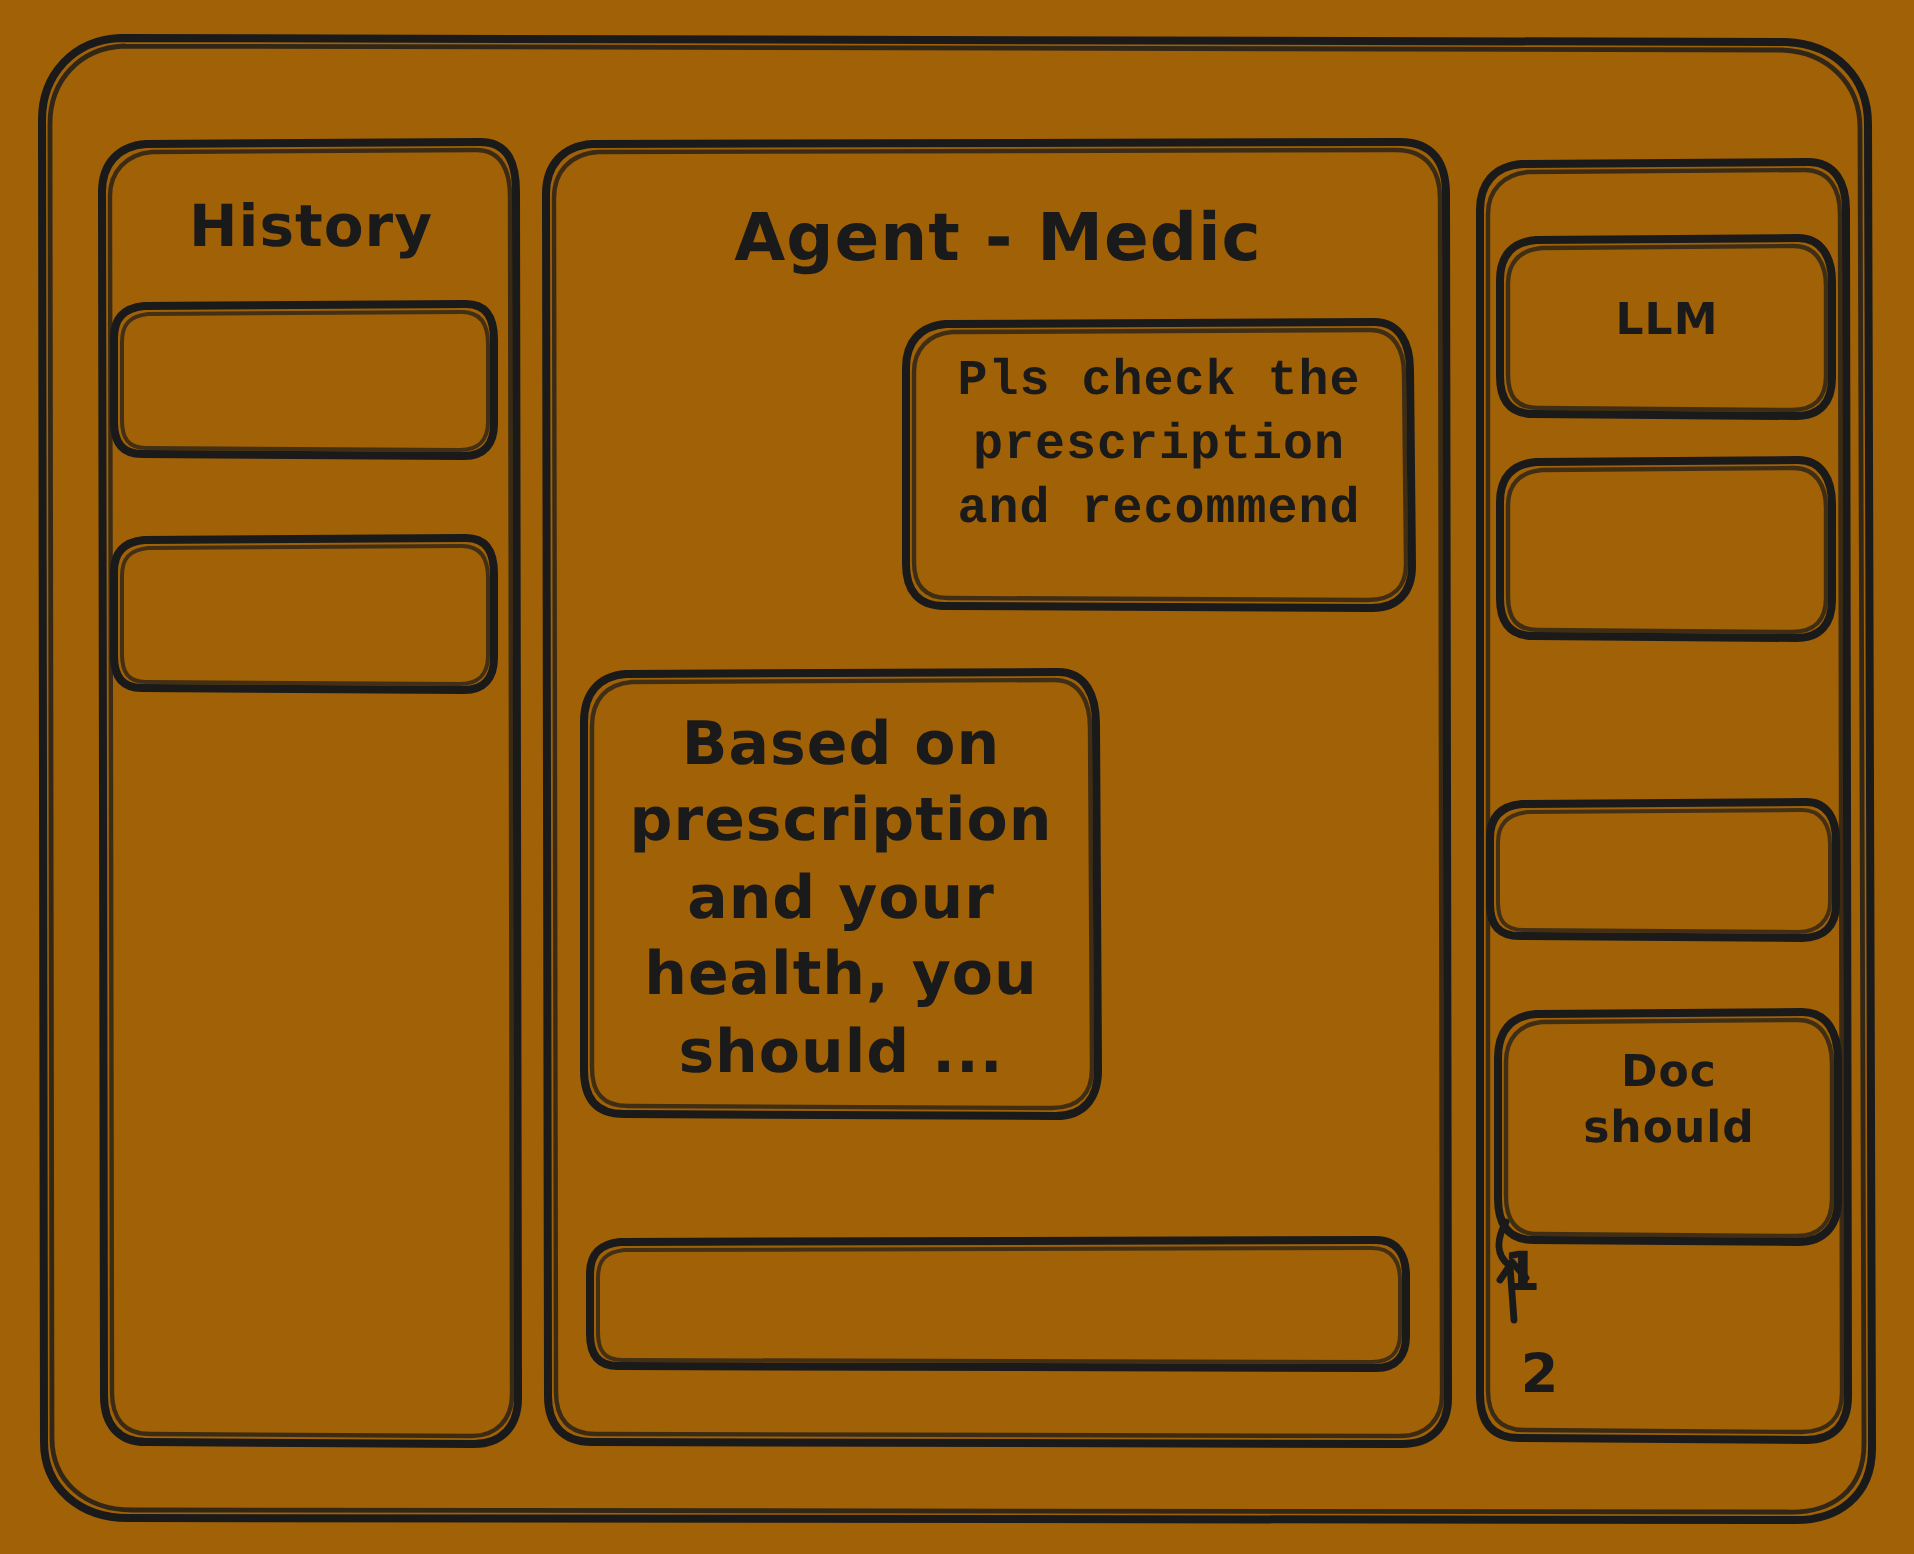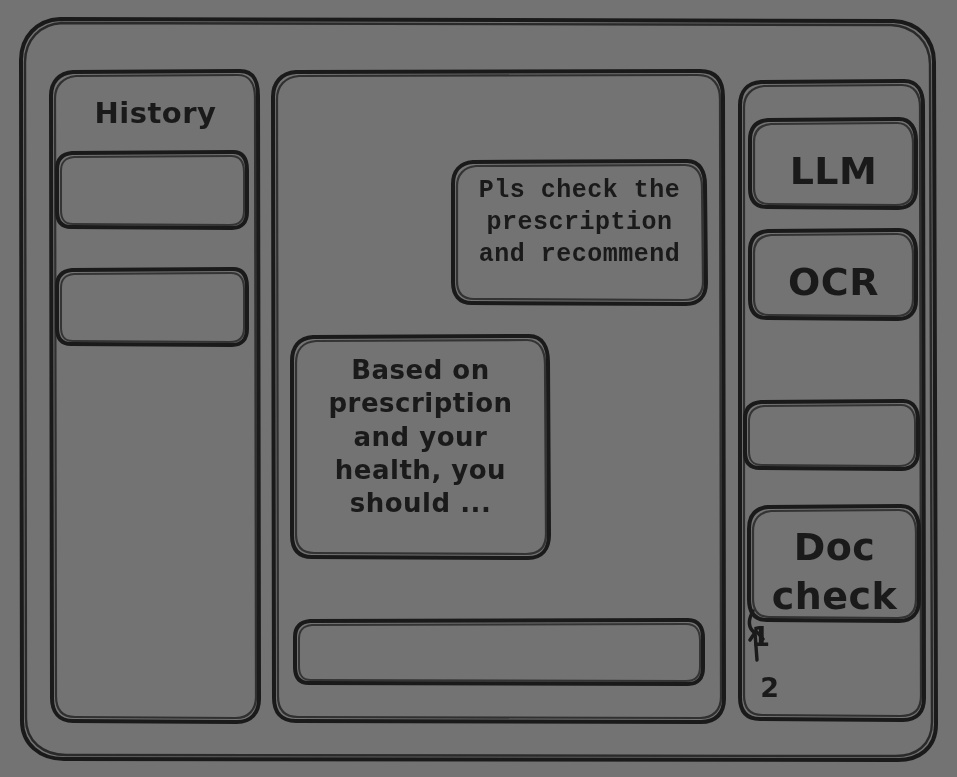--- a/index.html
+++ b/index.html
@@ -4,21 +4,21 @@
 <style>
   html, body {
     margin: 0;
     padding: 0;
     background: #ffffff;
   }
   #app {
     position: relative;
     width: 957px;
     height: 777px;
-    background: #737373;
+    background: #a16207;
     font-family: "DejaVu Sans", sans-serif;
     overflow: hidden;
   }
   .sketch-layer {
     position: absolute;
     top: 0; left: 0;
     width: 957px;
     height: 777px;
     pointer-events: none;
   }
@@ -33,22 +33,22 @@
     white-space: pre-line;
     user-select: none;
   }
   .hit {
     position: absolute;
     background: transparent;
   }
   #panel-title-history { font-size: 29px; }
   #panel-title-agent   { font-size: 33px; }
   #msg-user-text       { font-size: 25px; font-family: Liberation Mono, monospace; }
-  #msg-agent-text      { font-size: 26px; }
-  .tool-label          { font-size: 38px; }
+  #msg-agent-text      { font-size: 30px; }
+  .tool-label          { font-size: 22px; }
   .src-num             { font-size: 27px; font-weight: 700; }
 </style>
 </head>
 <body>
 
 <div id="app">
 
   <svg class="sketch-layer" viewBox="0 0 957 777">
     <g fill="none" stroke="#1a1a1a" stroke-linecap="round" stroke-linejoin="round">
 
@@ -236,20 +236,21 @@
   <div class="hit" style="left:57px; top:152px; width:191px; height:77px; cursor:pointer;">
     <div class="txt" style="left:0; top:28px; width:191px; font-size:19px;"></div>
   </div>
 
   <div class="hit" style="left:57px; top:269px; width:191px; height:77px; cursor:pointer;">
     <div class="txt" style="left:0; top:28px; width:191px; font-size:19px;"></div>
   </div>
 
   <div class="hit" style="left:273px; top:71px; width:452px; height:652px;"></div>
 
+  <div class="txt" id="panel-title-agent" style="left:273px; top:98px; width:452px;">Agent - Medic</div>
 
   <div class="hit" style="left:453px; top:161px; width:253px; height:144px; cursor:pointer;">
     <div class="txt" id="msg-user-text" style="left:0; top:14px; width:253px;">Pls check the
 prescription
 and recommend</div>
   </div>
 
   <div class="hit" style="left:292px; top:336px; width:257px; height:223px; cursor:pointer;">
     <div class="txt" id="msg-agent-text" style="left:0; top:18px; width:257px;">Based on
 prescription
@@ -261,27 +262,24 @@
   <div class="hit" style="left:295px; top:620px; width:409px; height:64px; cursor:text;" title="">
     <div class="txt" style="left:18px; top:20px; width:370px; text-align:left; font-size:21px;"></div>
   </div>
 
   <div class="hit" style="left:740px; top:81px; width:185px; height:640px;"></div>
 
   <div class="hit" style="left:750px; top:119px; width:167px; height:90px; cursor:pointer;">
     <div class="txt tool-label" style="left:0; top:28px; width:167px;">LLM</div>
   </div>
 
-  <div class="hit" style="left:750px; top:230px; width:167px; height:90px; cursor:pointer;">
-    <div class="txt tool-label" style="left:0; top:28px; width:167px;">OCR</div>
-  </div>
 
 
   <div class="hit" style="left:749px; top:506px; width:171px; height:116px; cursor:pointer;">
     <div class="txt tool-label" style="left:0; top:17px; width:171px;">Doc
-check</div>
+should</div>
   </div>
 
   <div class="txt src-num" style="left:748px; top:620px; width:26px; cursor:pointer;">1</div>
 
   <div class="txt src-num" style="left:757px; top:671px; width:26px; cursor:pointer;">2</div>
 
 </div>
 
 </body></html>

